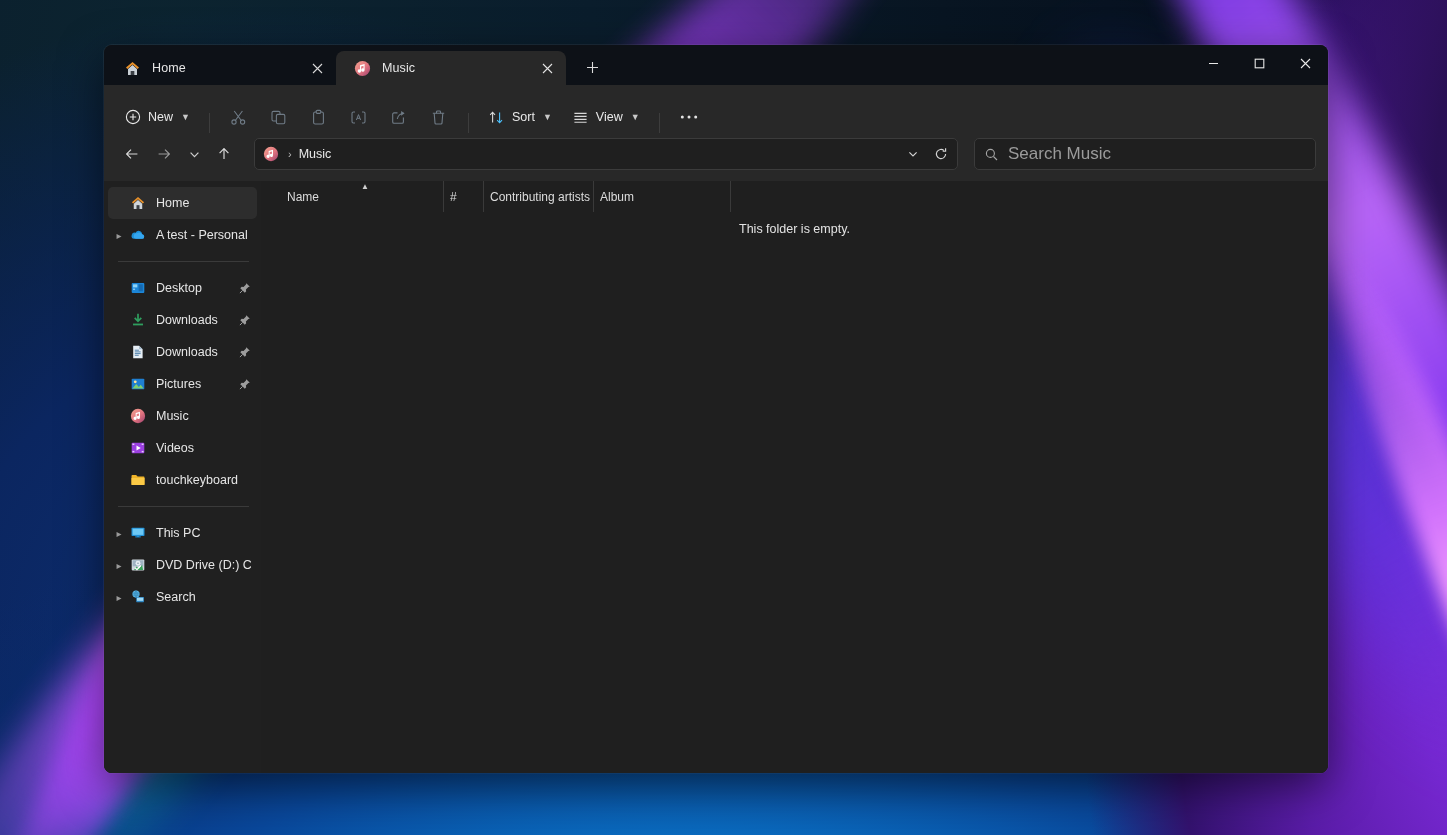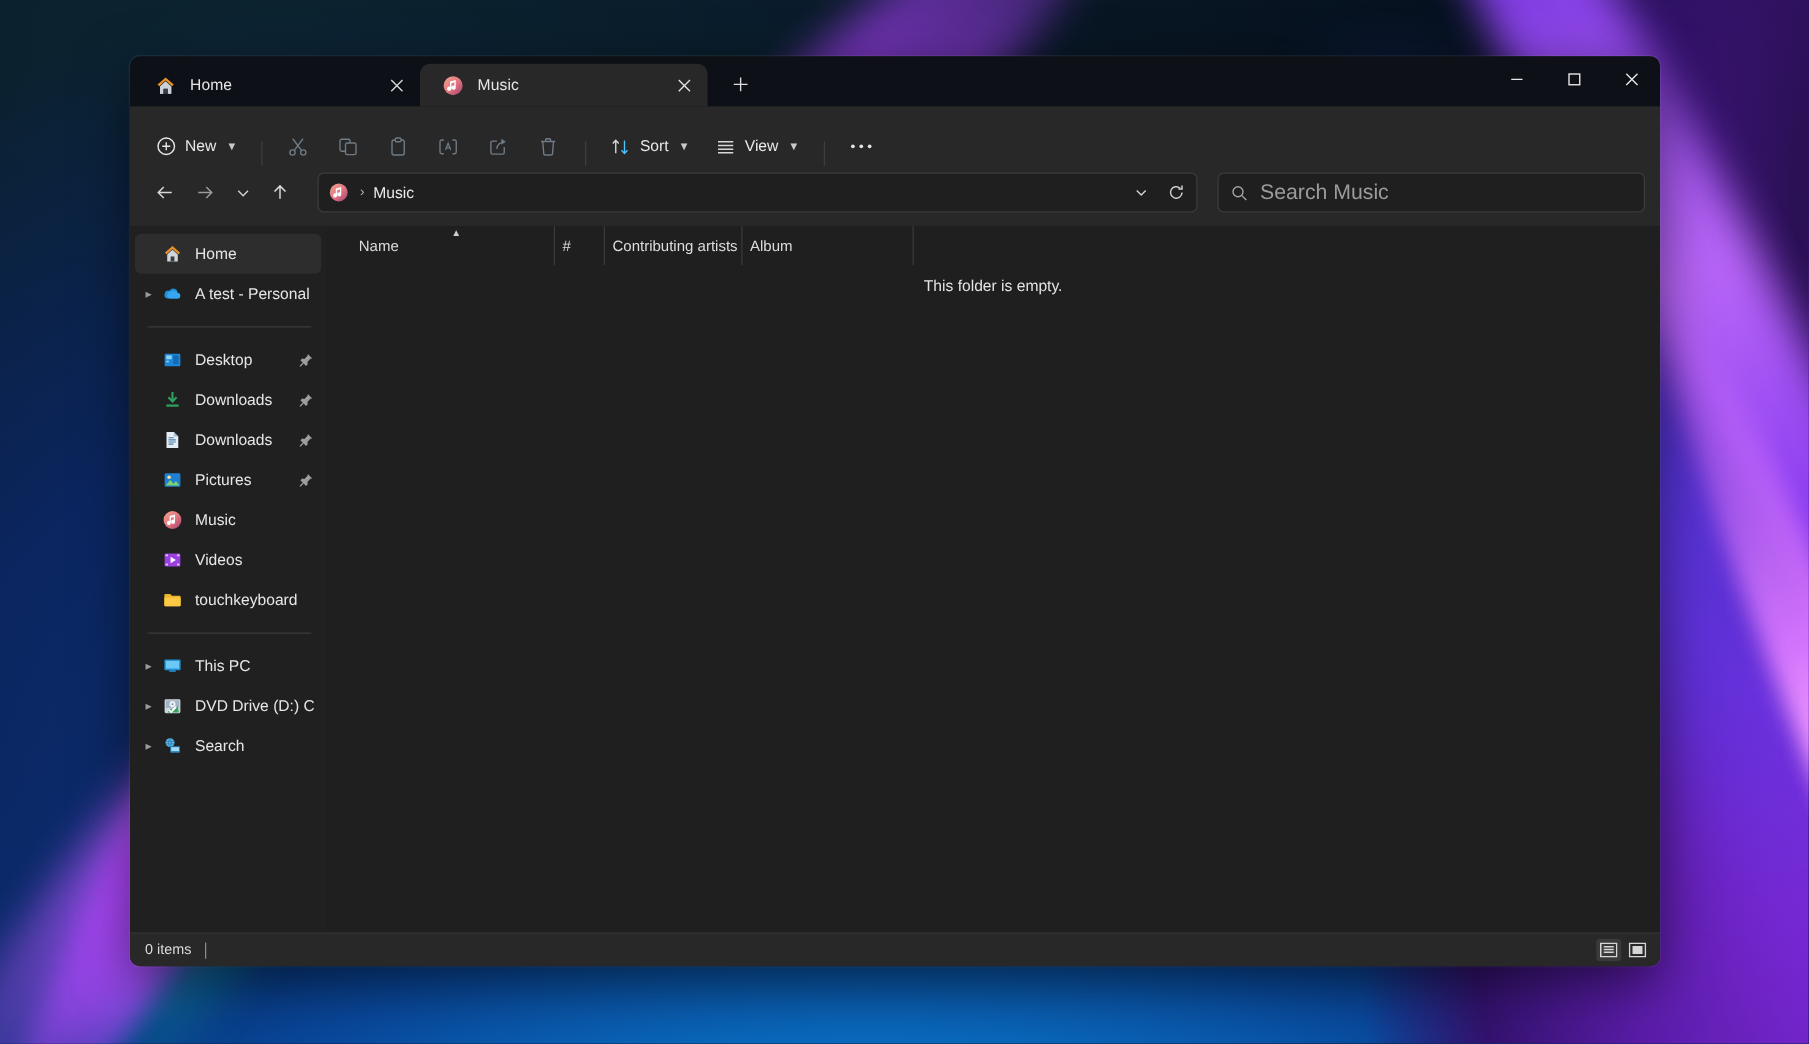--- a/index.html
+++ b/index.html
@@ -808,33 +808,13 @@
           <span></span>
         </div>
       </div>
 
       <div class="filelist">
         <div class="empty-msg">This folder is empty.</div>
       </div>
     </div>
   </div>
 
-  <div class="statusbar">
-    <span>0 items</span>
-    <span class="status-sep"></span>
-    <span></span>
-
-    <div class="viewtoggles">
-      <div class="vbtn active" title="Details view">
-        <svg width="14" height="12" viewBox="0 0 14 12">
-          <rect x="0.6" y="0.6" width="12.8" height="10.8" stroke="#d6d6d6" stroke-width="1.2" fill="none"></rect>
-          <path d="M3 3.4 H11 M3 5.6 H11 M3 7.8 H11" stroke="#d6d6d6" stroke-width="1.1"></path>
-        </svg>
-      </div>
-      <div class="vbtn" title="Large icons view">
-        <svg width="14" height="12" viewBox="0 0 14 12">
-          <rect x="0.6" y="0.6" width="12.8" height="10.8" stroke="#d6d6d6" stroke-width="1.2" fill="none"></rect>
-          <rect x="3" y="2.8" width="8" height="6.4" fill="#d6d6d6"></rect>
-        </svg>
-      </div>
-    </div>
-  </div>
 </div>
 
 </body></html>

